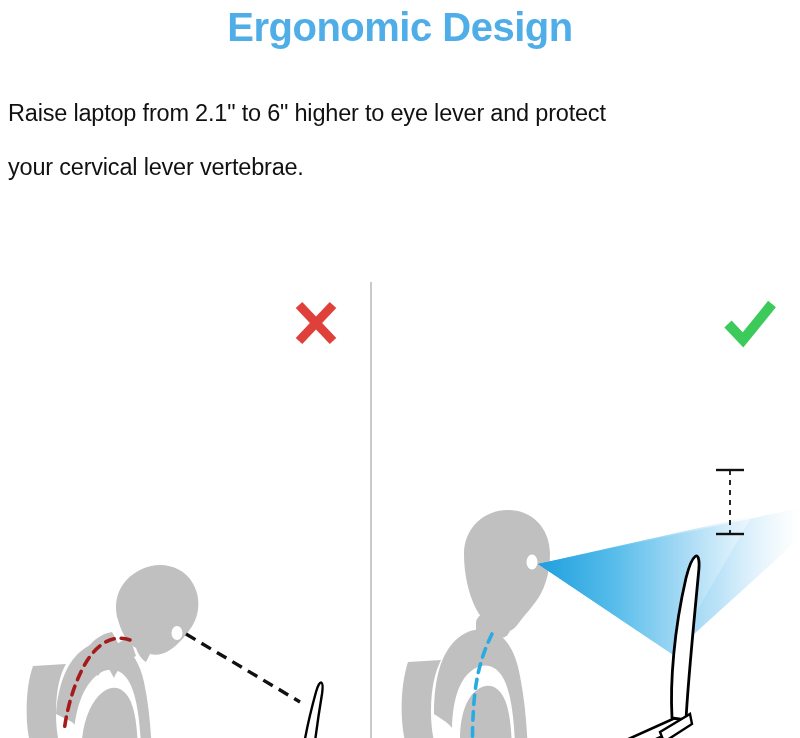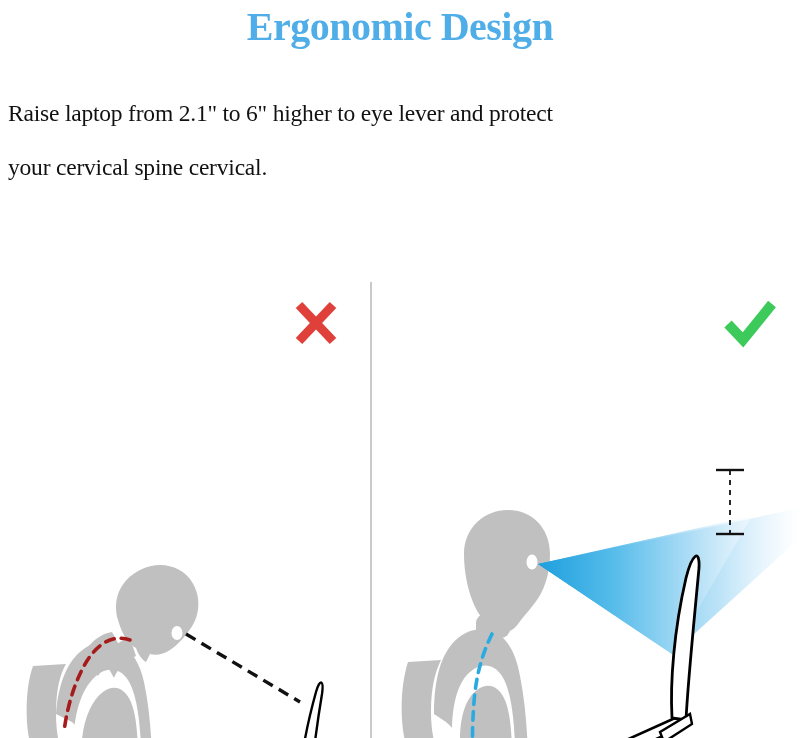--- a/index.html
+++ b/index.html
@@ -3,21 +3,21 @@
 <meta charset="utf-8">
 <style>
   html,body{margin:0;padding:0;}
   body{
     width:800px;height:738px;
     background:#ffffff;
     font-family:"Liberation Sans",sans-serif;
     overflow:hidden;
     position:relative;
   }
-  #page{position:relative;width:800px;height:737px;background:#fff;font-family:Liberation Serif, serif;}
+  #page{position:relative;width:800px;height:737px;background:#fff;}
 
   
   .title{
     position:absolute;left:0;top:2px;width:800px;
     text-align:center;
     font-size:40px;font-weight:bold;
     letter-spacing:-0.5px;
     color:#4FAEE8;
     line-height:50px;
     white-space:nowrap;
@@ -45,21 +45,21 @@
 </style>
 </head>
 <body>
 
 <div id="page">
 
   <div class="title">Ergonomic Design</div>
 
   <div class="desc">
     <span>Raise laptop from 2.1" to 6" higher to eye lever and protect</span>
-    <span class="l2">your cervical spine cervical.</span>
+    <span class="l2">your cervical lever vertebrae.</span>
   </div>
 
   <div class="stage">
 
     <div class="divider"></div>
 
     <div class="scene" style="left:0px;width:370px;">
       <svg width="370" height="476" viewBox="0 0 370 476">
         <defs>
           <clipPath id="clipL">

